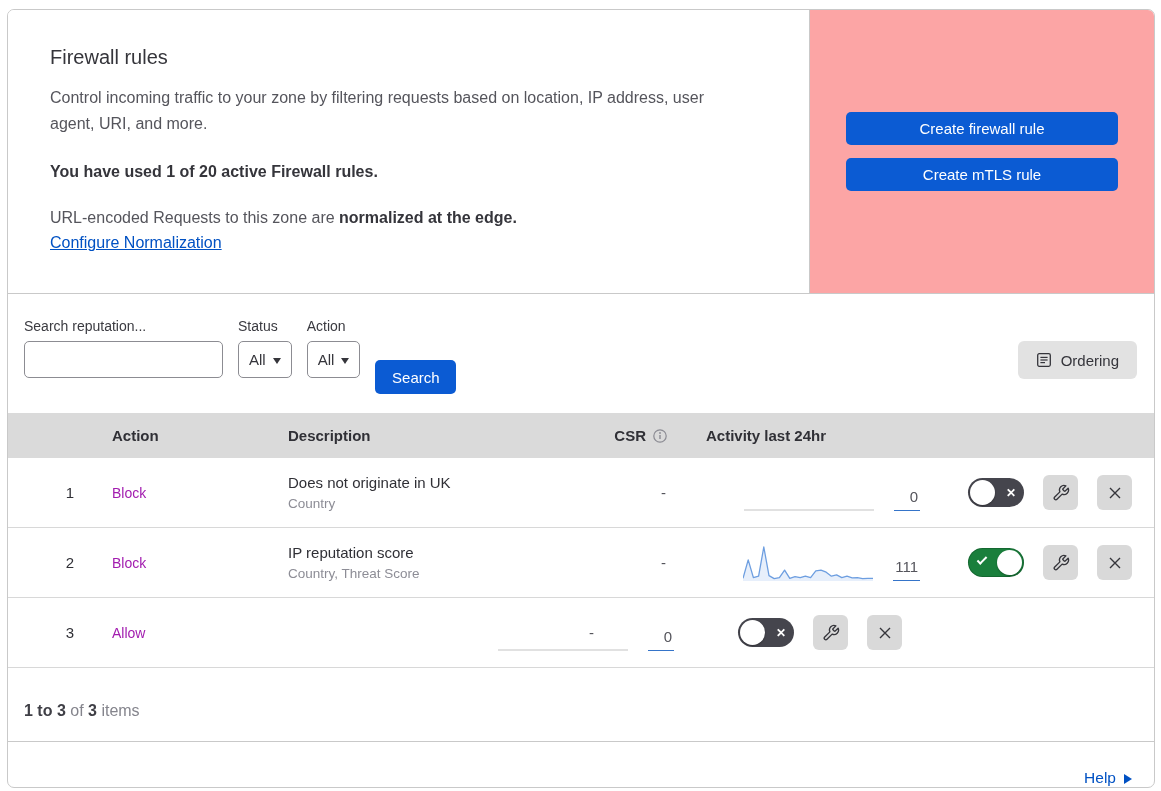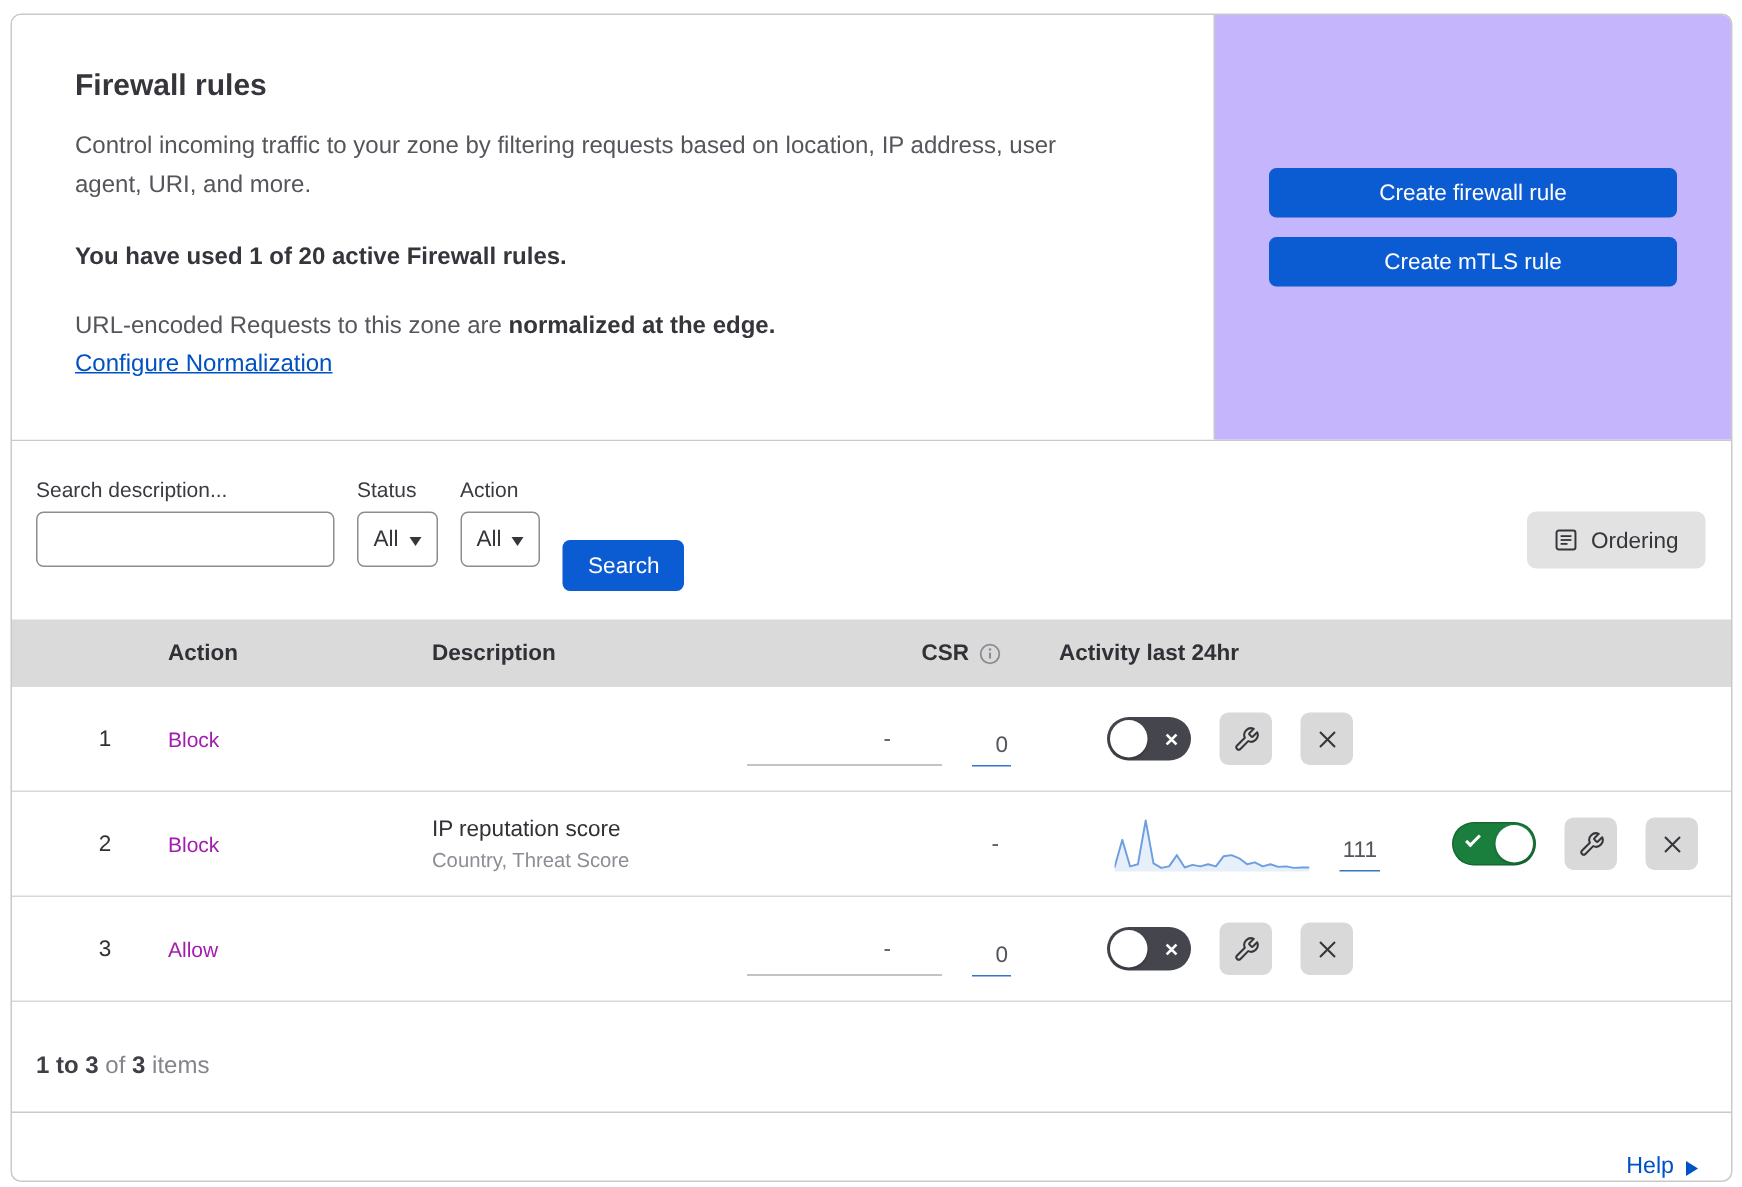--- a/index.html
+++ b/index.html
@@ -6,27 +6,27 @@
   html,body { background:#fff; width:1161px; font-family:"Liberation Sans", sans-serif; }
   .card {
     width:1148px; margin:9px 6px 6px 7px;
     border:1px solid #c9c9c9; border-radius:7px;
     background:#fff; overflow:hidden;
   }
 
   
   .top { display:flex; border-bottom:1px solid #c9c9c9; height:284px; }
   .intro { flex:1; padding:36px 60px 0 42px; border-right:1px solid #c9c9c9; background:#fff; }
-  .intro h1 { font-size:20px; font-weight:700; color:#35353b; margin-bottom:16px; }
+  .intro h1 { font-size:20px; font-weight:400; color:#35353b; margin-bottom:16px; }
   .intro .desc { font-size:16px; color:#55555c; line-height:1.6; max-width:710px; }
   .intro .usage { font-size:16px; font-weight:700; color:#35353b; margin-top:27px; }
   .intro .norm { font-size:16px; color:#55555c; margin-top:28px; }
   .intro .norm b { color:#35353b; }
   .link { color:#0051c3; text-decoration:underline; font-size:16px; display:inline-block; margin-top:7px; cursor:pointer; }
-  .actions { width:344px; background:#c4b5fd; display:flex; flex-direction:column; justify-content:center; padding:0 36px; gap:13px; }
+  .actions { width:344px; background:#fca5a5; display:flex; flex-direction:column; justify-content:center; padding:0 36px; gap:13px; }
   .btn-primary {
     display:block; width:100%; height:33px; border:none; border-radius:5px;
     background:#0b5bd3; color:#fff; font-size:15px; font-family:inherit; cursor:pointer;
   }
 
   
   .filterbar { display:flex; align-items:flex-start; padding:24px 17px 0 16px; height:119px; gap:15px; }
   .fgroup label { display:block; font-size:14px; color:#3a3a40; margin-bottom:7px; }
   .search-box {
     width:199px; height:37px; border:1px solid #8c8c92; border-radius:5px;
@@ -105,21 +105,21 @@
       <a class="link">Configure Normalization</a>
     </div>
     <div class="actions">
       <button class="btn-primary">Create firewall rule</button>
       <button class="btn-primary">Create mTLS rule</button>
     </div>
   </div>
 
   <div class="filterbar">
     <div class="fgroup">
-      <label>Search description...</label>
+      <label>Search reputation...</label>
       <div class="search-box">
         <svg width="16" height="16" viewBox="0 0 16 16">
             <circle cx="6.5" cy="6.5" r="4.6" fill="none" stroke="#4a4a4a" stroke-width="1.4"></circle>
             <line x1="10" y1="10" x2="14.2" y2="14.2" stroke="#4a4a4a" stroke-width="1.4"></line>
           </svg>
         <input type="text" value="" style="">
       </div>
     </div>
     <div class="fgroup">
       <label>Status</label>
@@ -160,20 +160,24 @@
           <circle cx="8" cy="5" r="0.9" fill="#8b8b93"></circle>
         </svg>
     </div>
     <div class="th-activity">Activity last 24hr</div>
     <div></div>
   </div>
 
   <div class="grid row">
     <div class="cell-num">1</div>
     <div class="cell-action">Block</div>
+    <div>
+      <div class="desc-main">Does not originate in UK</div>
+      <div class="desc-sub">Country</div>
+    </div>
     <div class="cell-csr">-</div>
     <div class="cell-activity">
       <div class="spark">
         <svg width="130" height="40" viewBox="0 0 130 40">
             <line x1="0" y1="37" x2="130" y2="37" stroke="#c4c4c4" stroke-width="1.2"></line>
           </svg>
       </div>
       <a class="count">0</a>
     </div>
     <div class="cell-controls">

